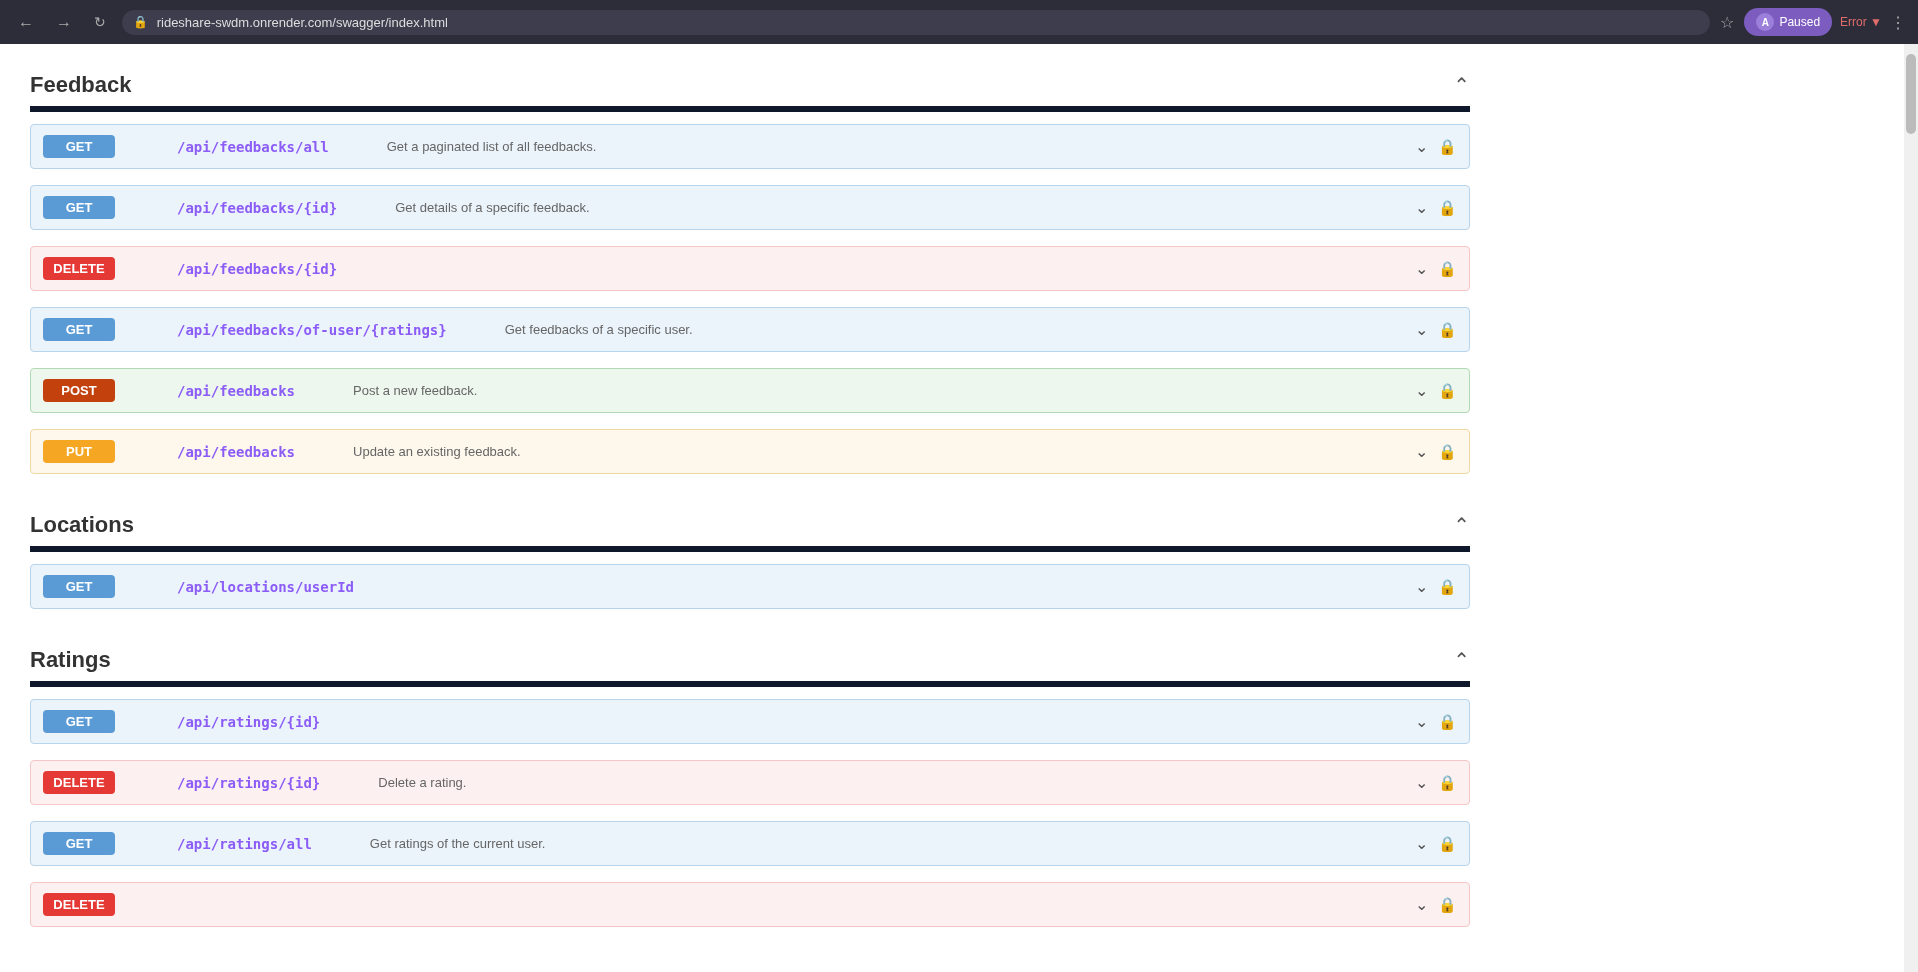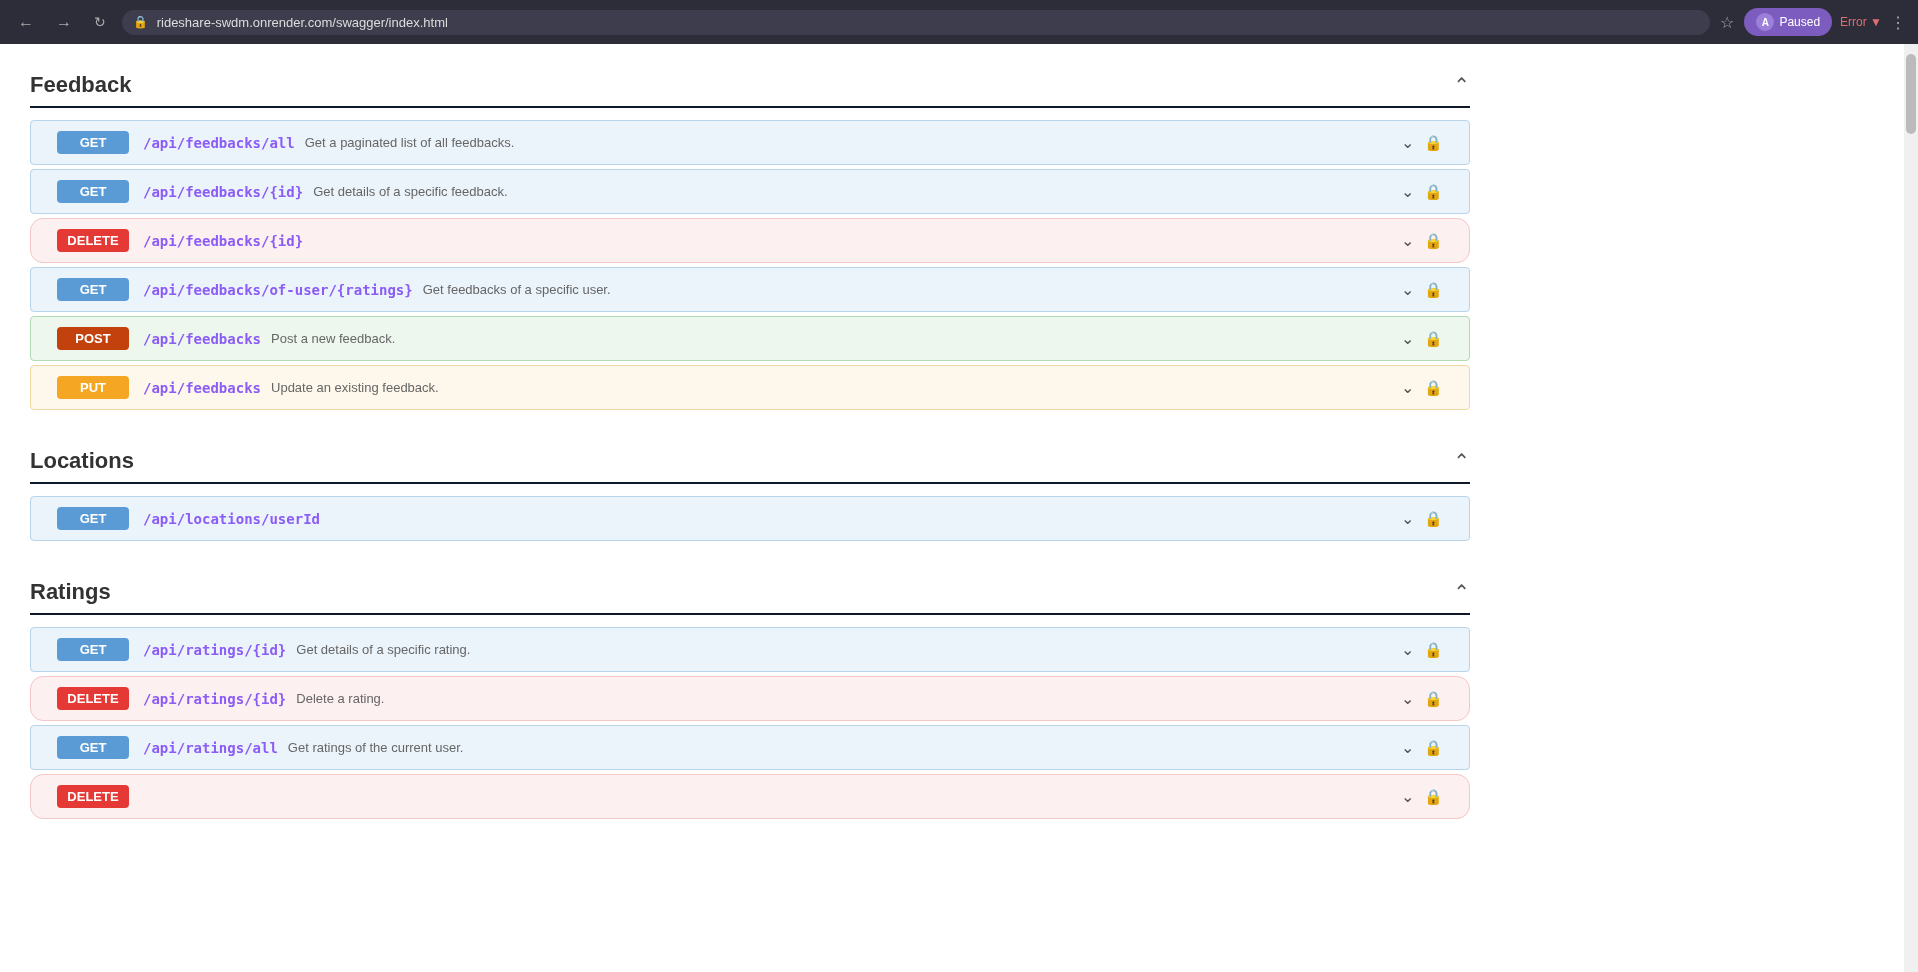--- a/index.html
+++ b/index.html
@@ -126,21 +126,21 @@
       margin-top: 10px;
     }
 
     
     .section { margin-bottom: 30px; }
     .section-header {
       display: flex;
       align-items: center;
       justify-content: space-between;
       padding: 8px 0;
-      border-bottom: 2px solid #0f172a;
+      border-bottom: 6px solid #0f172a;
       margin-bottom: 12px;
     }
     .section-title {
       font-size: 22px;
       font-weight: bold;
       color: #333;
     }
     .section-collapse {
       font-size: 20px;
       color: #555;
@@ -148,30 +148,31 @@
       background: none;
       border: none;
     }
 
     
     .endpoint-row {
       display: flex;
       align-items: center;
       border: 1px solid #ddd;
       border-radius: 4px;
-      margin-bottom: 4px;
-      padding: 10px 26px;
+      margin-bottom: 16px;
+      padding: 10px 12px;
       cursor: pointer;
       transition: background 0.1s;
+      gap: 48px;
     }
 
     
     .endpoint-get { background: #ebf3fb; border-color: #b8d4ea; }
     
-    .endpoint-delete { background: #fdf0f0; border-color: #f5c6c6; border-radius: 13px; }
+    .endpoint-delete { background: #fdf0f0; border-color: #f5c6c6; }
     
     .endpoint-post { background: #edf7ed; border-color: #b2dab4; }
     
     .endpoint-put { background: #fef8ec; border-color: #f0d9a0; }
 
     .method-badge {
       display: inline-block;
       padding: 4px 10px;
       border-radius: 4px;
       color: white;
@@ -325,21 +326,20 @@
 
   <div class="section">
     <div class="section-header">
       <span class="section-title">Ratings</span>
       <button class="section-collapse">⌃</button>
     </div>
 
     <div class="endpoint-row endpoint-get">
       <span class="method-badge badge-get">GET</span>
       <span class="endpoint-path">/api/ratings/{id}</span>
-      <span class="endpoint-desc">Get details of a specific rating.</span>
       <div class="endpoint-actions">
         <span class="chevron-icon">⌄</span>
         <span class="lock-icon">🔒</span>
       </div>
     </div>
 
     <div class="endpoint-row endpoint-delete">
       <span class="method-badge badge-delete">DELETE</span>
       <span class="endpoint-path">/api/ratings/{id}</span>
       <span class="endpoint-desc">Delete a rating.</span>

